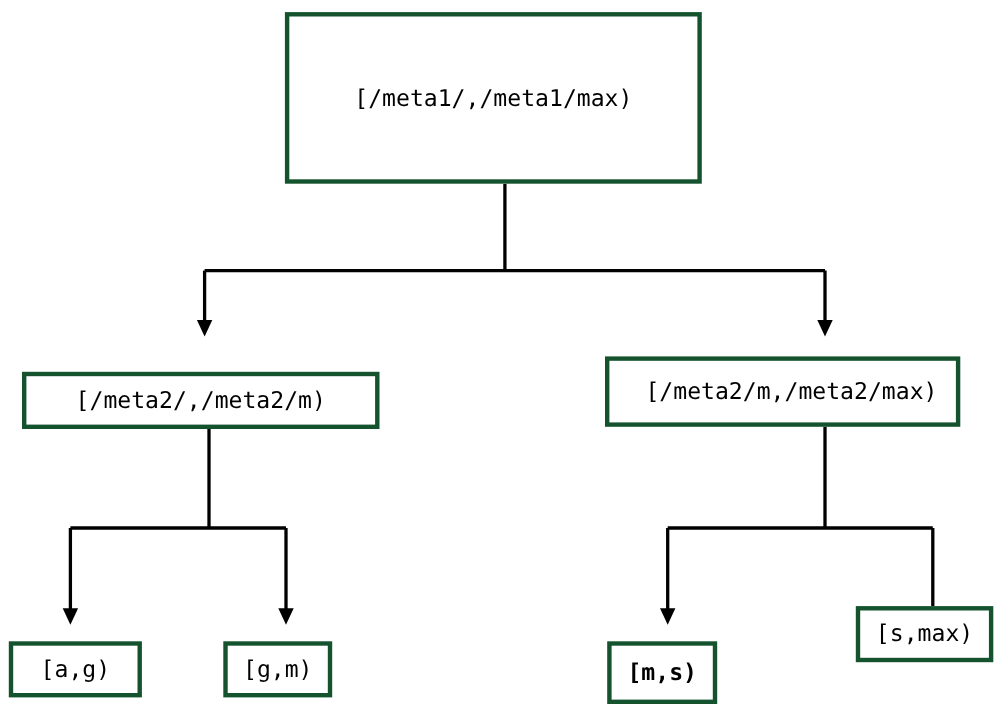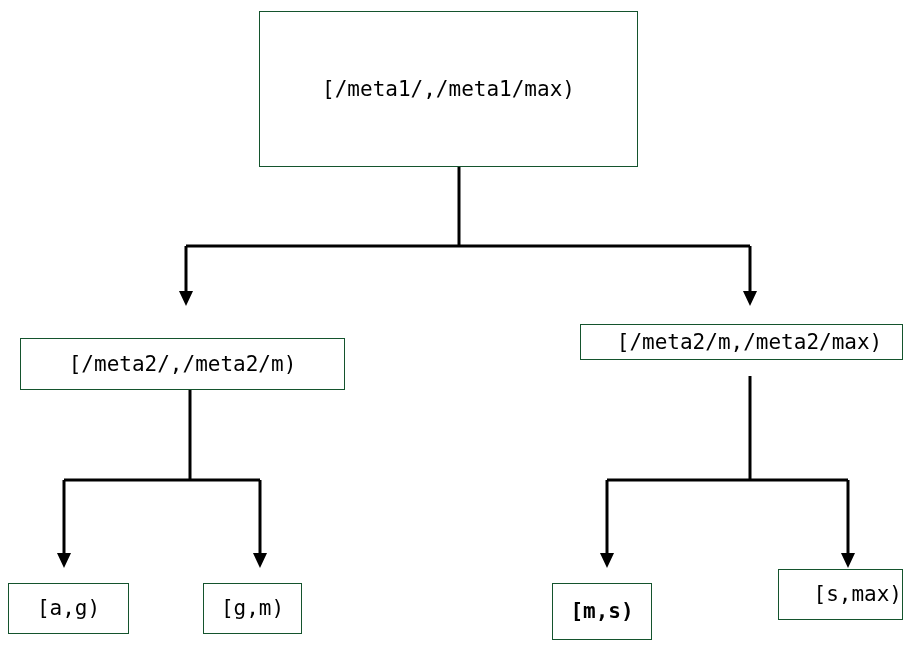--- a/index.html
+++ b/index.html
@@ -20,21 +20,21 @@
   #tree-svg {
     position: absolute;
     left: 0;
     top: 0;
     width: 912px;
     height: 652px;
   }
   .node-box {
     position: absolute;
     box-sizing: border-box;
-    border: 1px solid #14532d;
+    border: 4px solid #14532d;
     background: #ffffff;
     display: flex;
     align-items: center;
     justify-content: center;
     color: #000000;
     font-family: "DejaVu Sans Mono", "Liberation Mono", monospace;
     font-size: 21px;
     line-height: 1;
     letter-spacing: 0px;
     white-space: pre;
@@ -80,33 +80,33 @@
   </svg>
 
   <div class="node-box" style="left:259px; top:11px; width:379px; height:156px;">
     <span class="node-label">[/meta1/,/meta1/max)</span>
   </div>
 
   <div class="node-box" style="left:20px; top:324px; width:325px; height:52px;margin-top:14px;">
     <span class="node-label">[/meta2/,/meta2/m)</span>
   </div>
 
-  <div class="node-box" style="left:580px; top:324px; width:323px; height:36px;padding-left:16px;">
+  <div class="node-box" style="left:550px; top:324px; width:323px; height:64px;padding-left:16px;">
     <span class="node-label">[/meta2/m,/meta2/max)</span>
   </div>
 
   <div class="node-box" style="left:8px; top:583px; width:121px; height:51px;">
     <span class="node-label">[a,g)</span>
   </div>
 
   <div class="node-box" style="left:203px; top:583px; width:99px; height:51px;">
     <span class="node-label">[g,m)</span>
   </div>
 
   <div class="node-box" style="left:552px; top:583px; width:100px; height:57px;font-weight:bold;">
     <span class="node-label">[m,s)</span>
   </div>
 
-  <div class="node-box" style="left:778px; top:569px; width:125px; height:51px;justify-content:flex-end;">
+  <div class="node-box" style="left:778px; top:551px; width:125px; height:51px;">
     <span class="node-label">[s,max)</span>
   </div>
 
 </div>
 
 </body></html>

